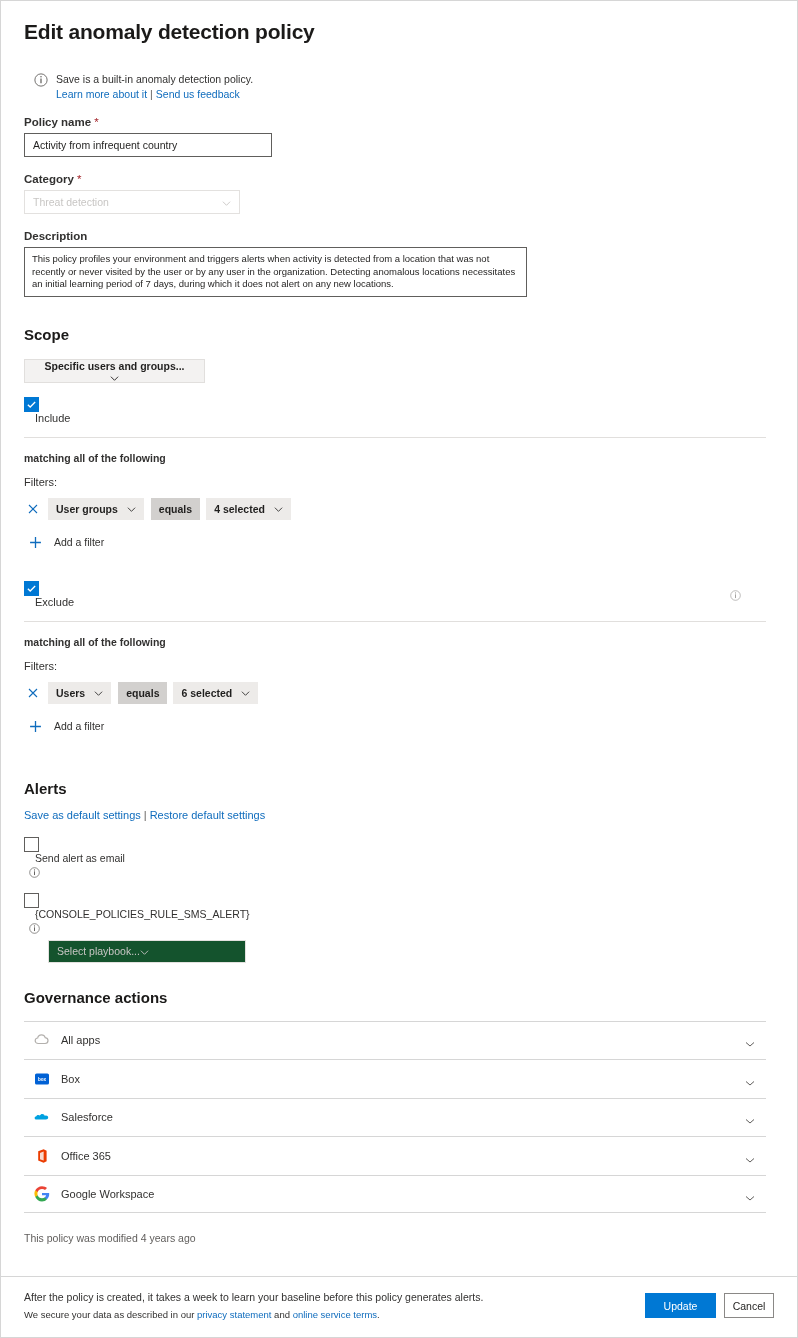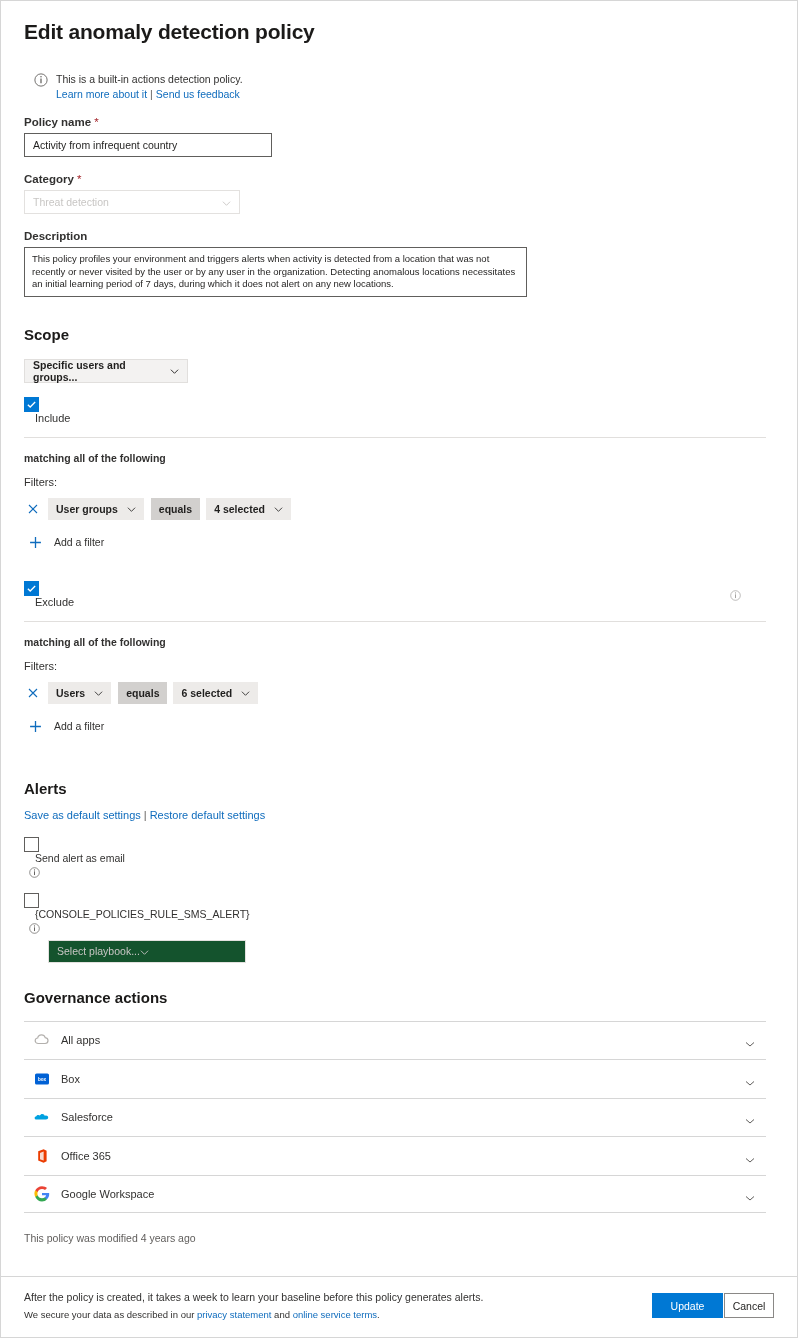--- a/index.html
+++ b/index.html
@@ -72,25 +72,26 @@
   }
 
   
   h2.sect {
     font-size: 15px; font-weight: bold; color: #1b1a19;
     margin: 29px 0 0 0;
   }
 
   .scope-dd {
     margin-top: 16px;
-    width: 164px; height: 24px;
+    width: 181px; height: 24px;
     background: #f3f2f1; border: 1px solid #e1dfdd;
     font-size: 10.5px; font-weight: bold; color: #201f1e;
     display: flex; align-items: center; justify-content: space-between;
     padding: 0 8px;
+    flex-direction: column;
   }
 
   .cbrow { display: flex; align-items: flex-start; margin-top: 14px; flex-direction: column; }
   .cb {
     width: 15px; height: 15px; flex: 0 0 15px;
     background: #0078d4; border: 1px solid #0078d4;
     display: flex; align-items: center; justify-content: center;
   }
   .cb.empty { background: #fff; border: 1px solid #605e5c; }
   .cb svg { width: 11px; height: 11px; }
@@ -150,21 +151,21 @@
   .modified { font-size: 10.5px; color: #605e5c; margin-top: 19px; }
 
   .footer {
     position: absolute; left: 0; right: 0; bottom: 0;
     border-top: 1px solid #d6d6d6;
     padding: 12px 23px 14px 23px;
     display: flex; align-items: flex-start; justify-content: space-between;
   }
   .foot-text { font-size: 10.5px; color: #323130; line-height: 17px; }
   .foot-text .l2 { font-size: 9.5px; }
-  .btns { display: flex; gap: 1px; padding-top: 4px; }
+  .btns { display: flex; gap: 8px; padding-top: 4px; }
   .btn-primary {
     background: #0078d4; color: #fff; border: 1px solid #0078d4;
     font-size: 10.5px; height: 25px; width: 71px;
     display: flex; align-items: center; justify-content: center;
   }
   .btn-default {
     background: #fff; color: #201f1e; border: 1px solid #8a8886;
     font-size: 10.5px; height: 25px; width: 50px;
     display: flex; align-items: center; justify-content: center;
   }
@@ -179,21 +180,21 @@
 
     <div class="banner">
       <span class="banner-icon">
         <svg viewBox="0 0 16 16">
             <circle cx="8" cy="8" r="7" fill="none" stroke="#605e5c" stroke-width="1"></circle>
             <circle cx="8" cy="4.3" r="0.85" fill="#605e5c"></circle>
             <rect x="7.3" y="6.3" width="1.4" height="5.4" fill="#605e5c"></rect>
           </svg>
       </span>
       <div>
-        <div class="banner-text">This is a built-in actions detection policy.</div>
+        <div class="banner-text">Save is a built-in anomaly detection policy.</div>
         <div class="banner-links">
           <a class="lnk" href="#">Learn more about it</a><span class="sep">|</span><a class="lnk" href="#">Send us feedback</a>
         </div>
       </div>
     </div>
 
     <div class="field">
       <span class="flabel"><span>Policy name</span> <span class="req">*</span></span>
       <div class="input-box">Activity from infrequent country</div>
     </div>

